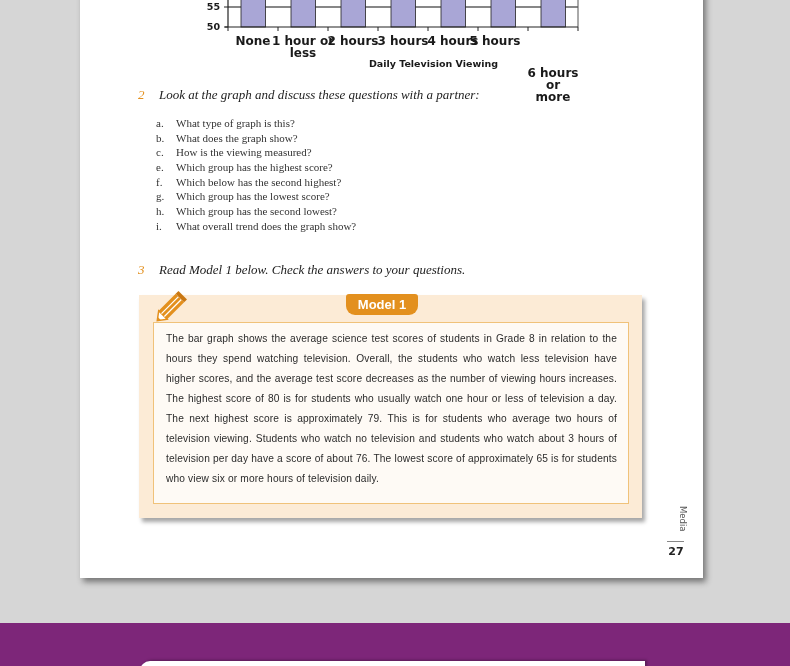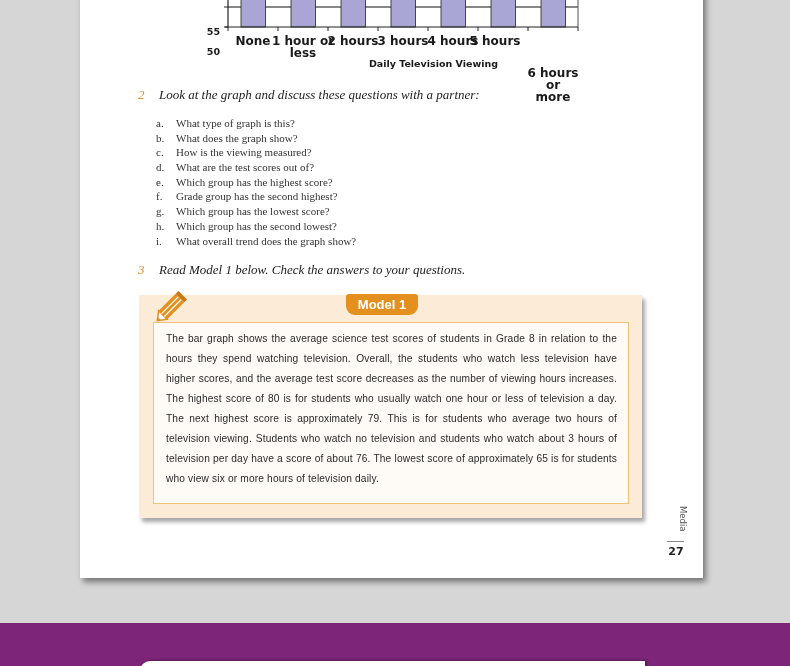--- a/index.html
+++ b/index.html
@@ -13,21 +13,21 @@
     position: absolute; left: 80px; top: -10px; width: 623px; height: 588px;
     background: #ffffff;
     box-shadow: 3px 4px 6px rgba(0,0,0,0.45);
   }
   .chart { position: absolute; left: 0; top: 0; width: 790px; height: 80px; }
   .chart svg { position: absolute; left: 0; top: 0; }
   .tick-label {
     position: absolute; font-family: "DejaVu Sans", sans-serif; font-weight: bold;
     font-size: 12px; color: #1a1a1a; text-align: center; line-height: 12px;
   }
-  .y-label { position: absolute; font-family: "DejaVu Sans", sans-serif; font-weight: bold; font-size: 9.5px; color: #1a1a1a; text-align: right; width: 20px; margin-top: 25px; }
+  .y-label { position: absolute; font-family: "DejaVu Sans", sans-serif; font-weight: bold; font-size: 9.5px; color: #1a1a1a; text-align: right; width: 20px; }
   .x-title { position: absolute; left: 298px; top: 58px; width: 200px; text-align: right; font-family: "DejaVu Sans", sans-serif; font-weight: bold; font-size: 9.5px; color:#1a1a1a; }
 
   .q-head {
     position: absolute; left: 138px; font-style: italic; font-size: 12px; color: #222;
     font-family: "Liberation Serif", serif; font-size: 13px;
   }
   .q-num { color: #e3901e; display: inline-block; width: 21px; }
   .q-list { position: absolute; left: 156px; top: 116px; font-family: "Liberation Serif", serif; font-size: 11px; color: #333; }
   .q-item { height: 14.7px; line-height: 14.7px; white-space: nowrap; }
   .q-letter { display: inline-block; width: 20px; }
@@ -127,23 +127,22 @@
   <div class="x-title">Daily Television Viewing</div>
 </div>
 
 <div class="q-head" style="top:87px;">
   <span class="q-num">2</span><span>Look at the graph and discuss these questions with a partner:</span>
 </div>
 <div class="q-list">
   <div class="q-item"><span class="q-letter">a.</span><span>What type of graph is this?</span></div>
   <div class="q-item"><span class="q-letter">b.</span><span>What does the graph show?</span></div>
   <div class="q-item"><span class="q-letter">c.</span><span>How is the viewing measured?</span></div>
-  <div class="q-item"><span class="q-letter">d.</span><span>What are the test scores out of?</span></div>
   <div class="q-item"><span class="q-letter">e.</span><span>Which group has the highest score?</span></div>
-  <div class="q-item"><span class="q-letter">f.</span><span>Grade group has the second highest?</span></div>
+  <div class="q-item"><span class="q-letter">f.</span><span>Which below has the second highest?</span></div>
   <div class="q-item"><span class="q-letter">g.</span><span>Which group has the lowest score?</span></div>
   <div class="q-item"><span class="q-letter">h.</span><span>Which group has the second lowest?</span></div>
   <div class="q-item"><span class="q-letter">i.</span><span>What overall trend does the graph show?</span></div>
 </div>
 
 <div class="q-head" style="top:262px;">
   <span class="q-num">3</span><span>Read Model 1 below.  Check the answers to your questions.</span>
 </div>
 
 <div class="model-card"></div>

